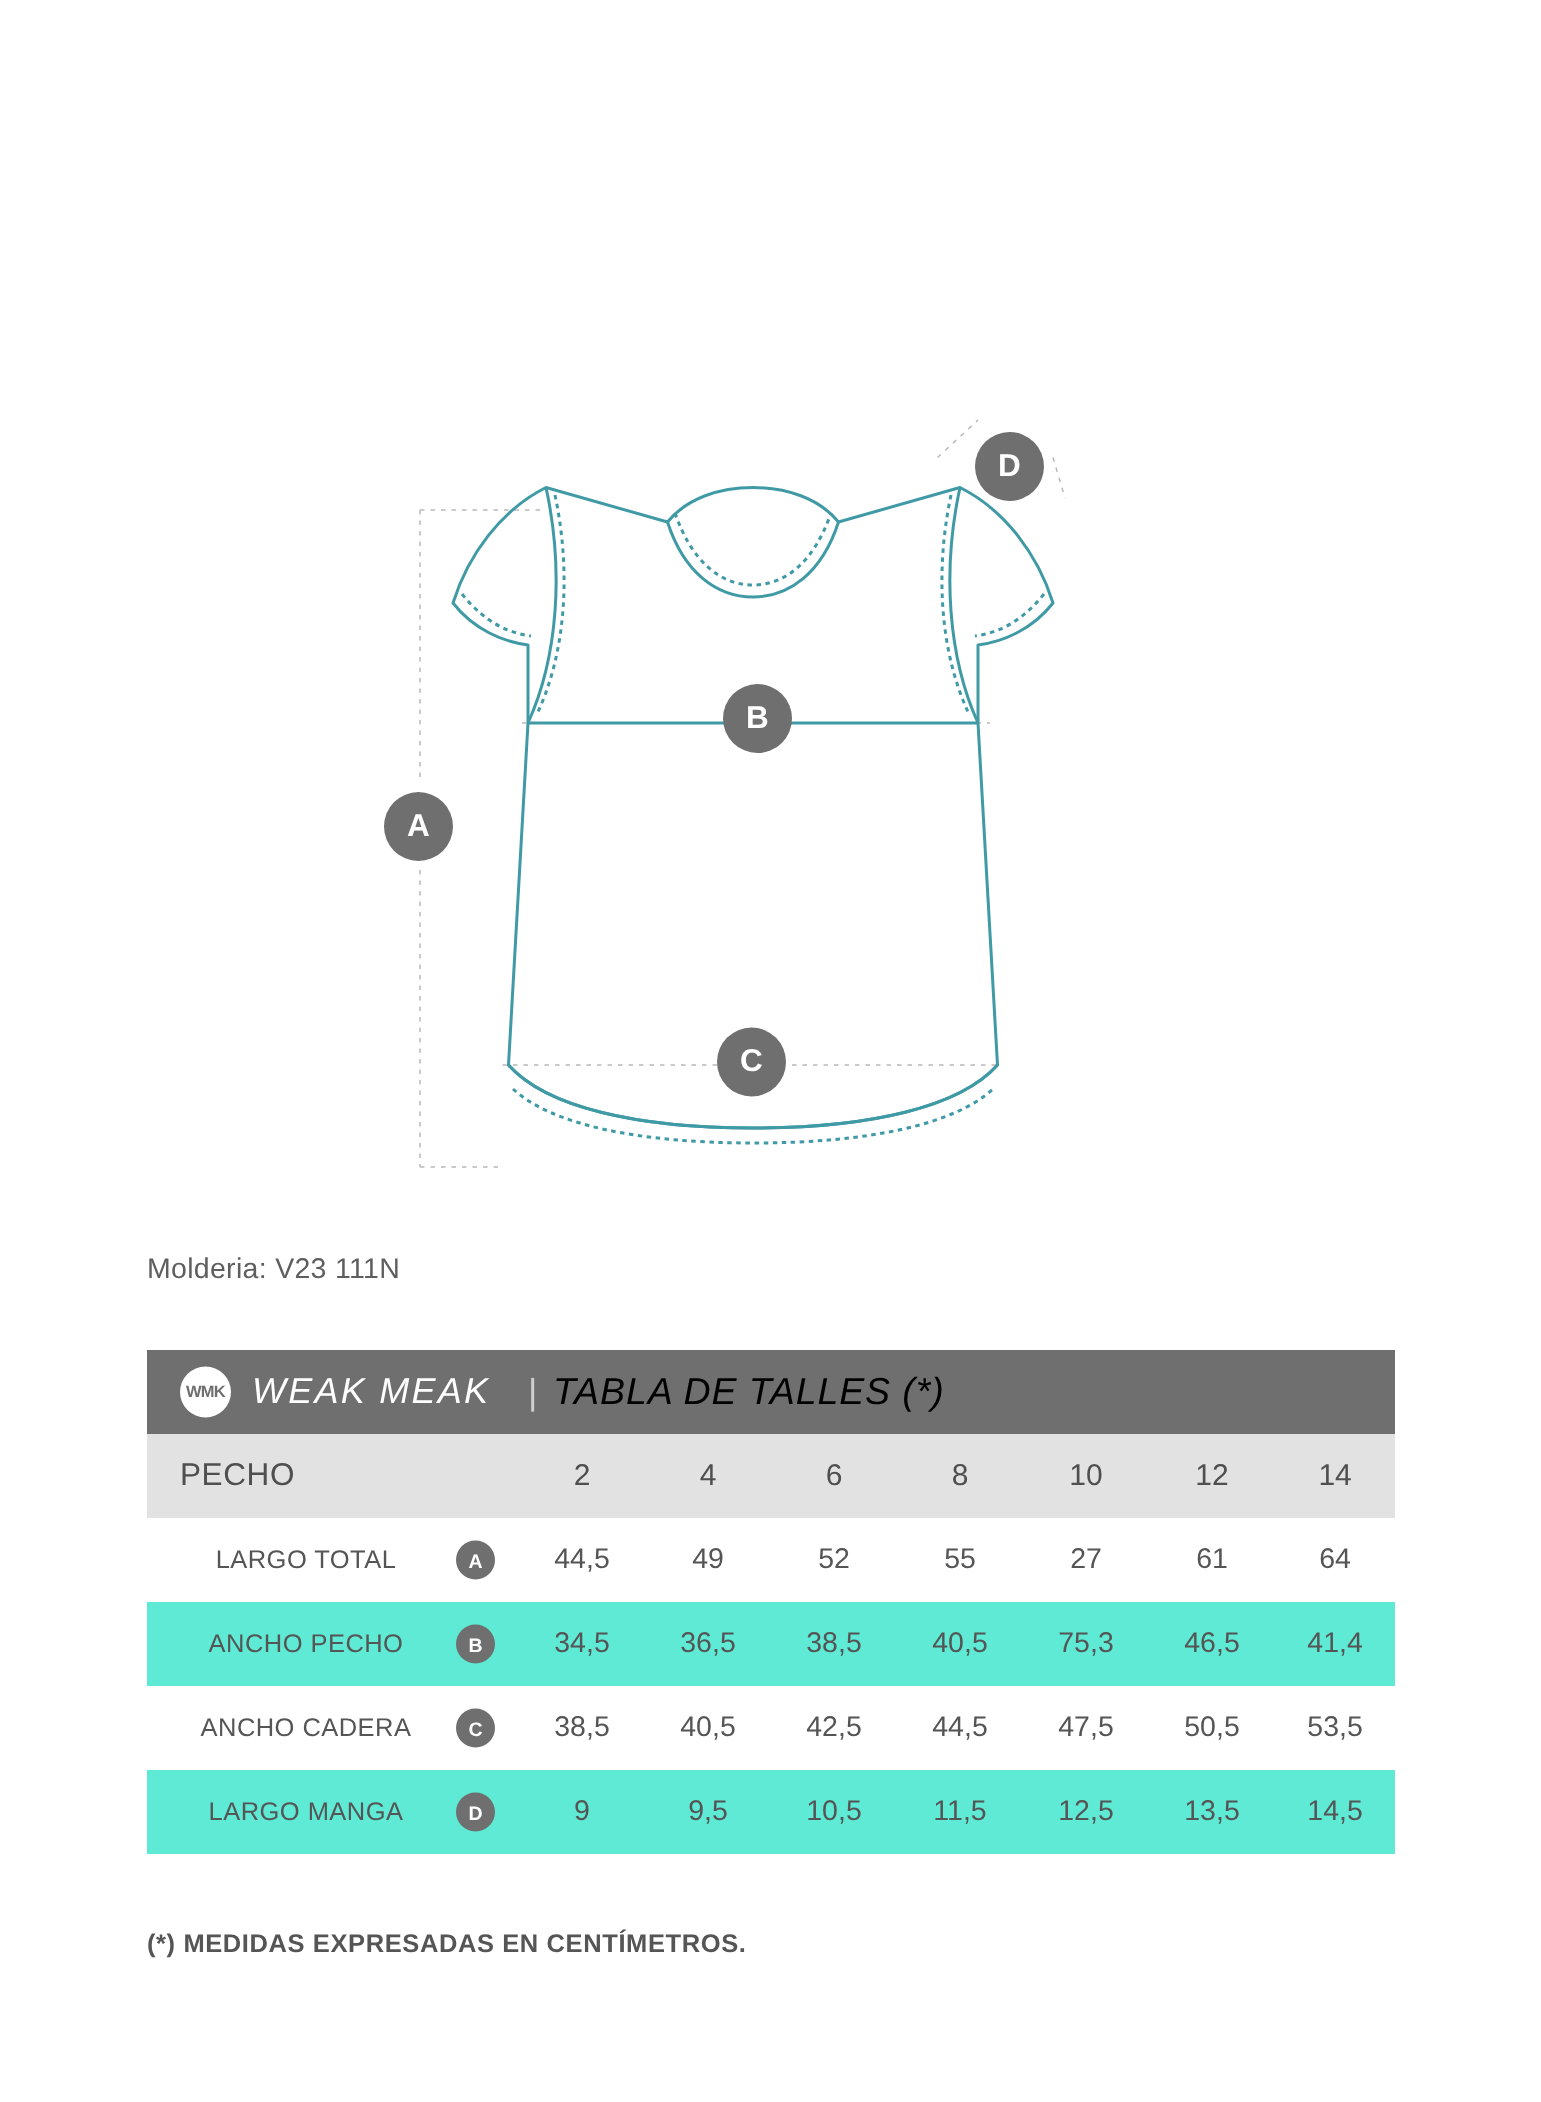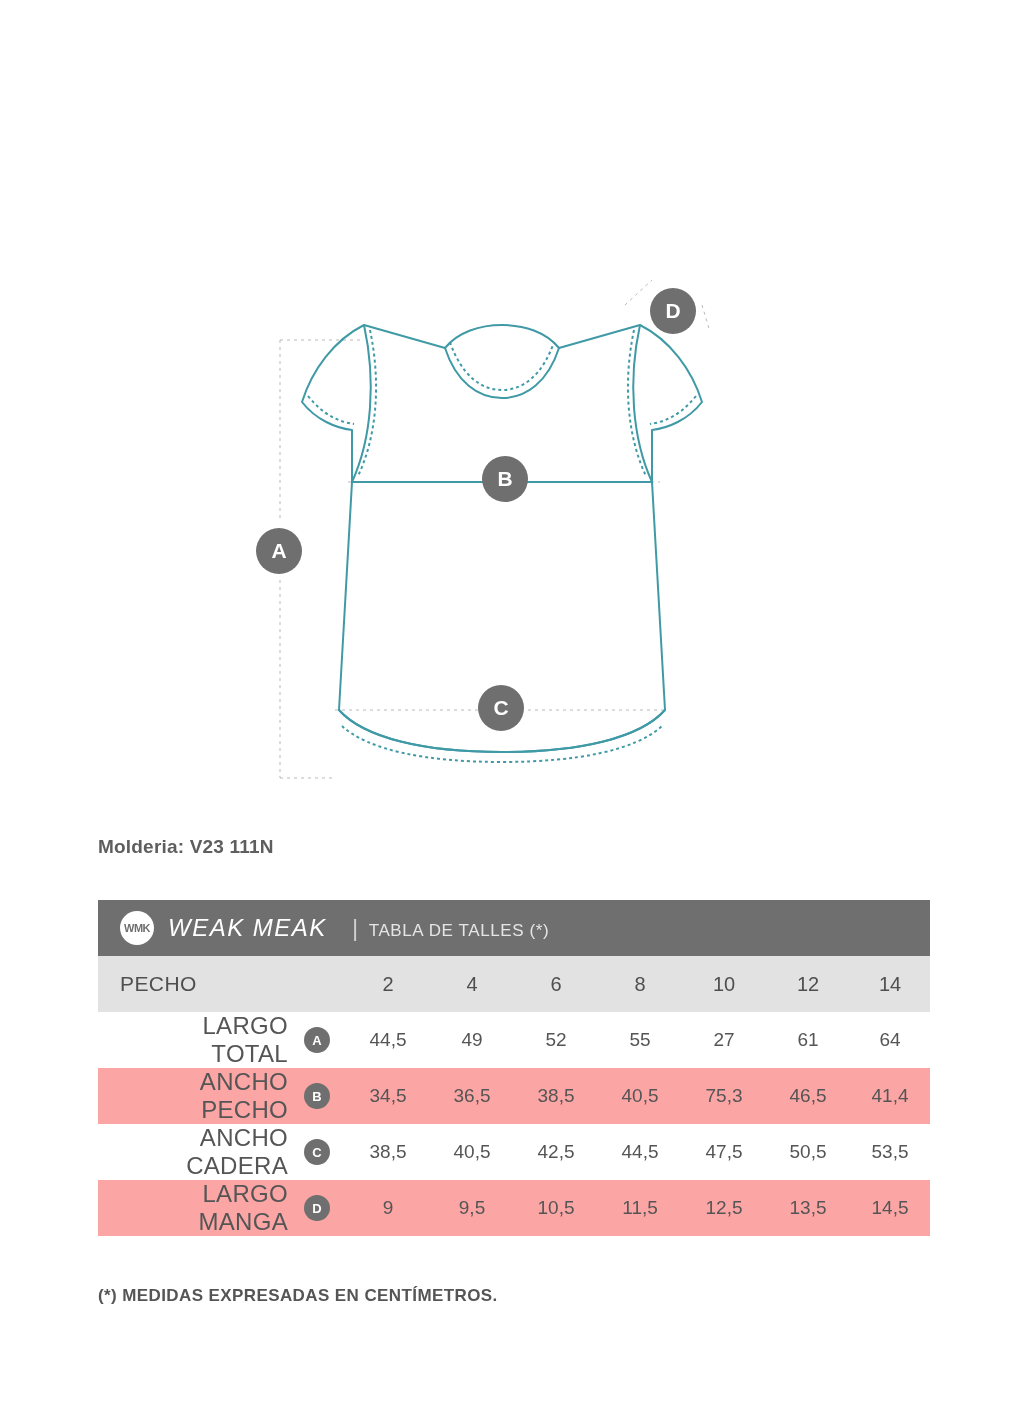--- a/index.html
+++ b/index.html
@@ -61,21 +61,21 @@
   .badge-b { left: 242px; top: 186px; }
   .badge-c { left: 238px; top: 415px; }
   .badge-d { left: 410px; top: 18px; }
 
   
   .molderia {
     position: absolute;
     left: 98px;
     top: 836px;
     font-size: 19px;
-    font-weight: bold;
+    font-weight: normal;
     color: #5e5e5e;
     letter-spacing: 0.2px;
   }
 
   
   .table-wrap {
     position: absolute;
     left: 98px;
     top: 900px;
     width: 832px;
@@ -123,23 +123,24 @@
     letter-spacing: 1.5px;
     font-style: italic;
   }
   .brand-sep {
     color: #cfcfcf;
     font-size: 24px;
     font-weight: 300;
     padding: 0 6px;
   }
   .table-caption {
-    color: #e5e5e5;
-    font-size: 17px;
+    color: #000000;
+    font-size: 25px;
     letter-spacing: 0.6px;
+    font-style: italic;
   }
 
   .sub-row td {
     background: #e2e2e2;
     height: 56px;
     vertical-align: middle;
     text-align: center;
     font-size: 20px;
     color: #4f4f4f;
     font-weight: normal;
@@ -152,26 +153,26 @@
   }
 
   .data-row td {
     height: 56px;
     vertical-align: middle;
     text-align: center;
     font-size: 19px;
     color: #555555;
   }
   .data-row.alt td {
-    background: #fca5a5;
+    background: #5eead4;
   }
   .data-row td.label-cell {
-    text-align: right;
+    text-align: center;
     padding-left: 22px !important;
-    font-size: 24px;
+    font-size: 17px;
     letter-spacing: 0.3px;
     color: #555555;
   }
   .row-badge {
     width: 26px;
     height: 26px;
     border-radius: 50%;
     background: #6f6f6f;
     color: #fff;
     font-size: 13px;

